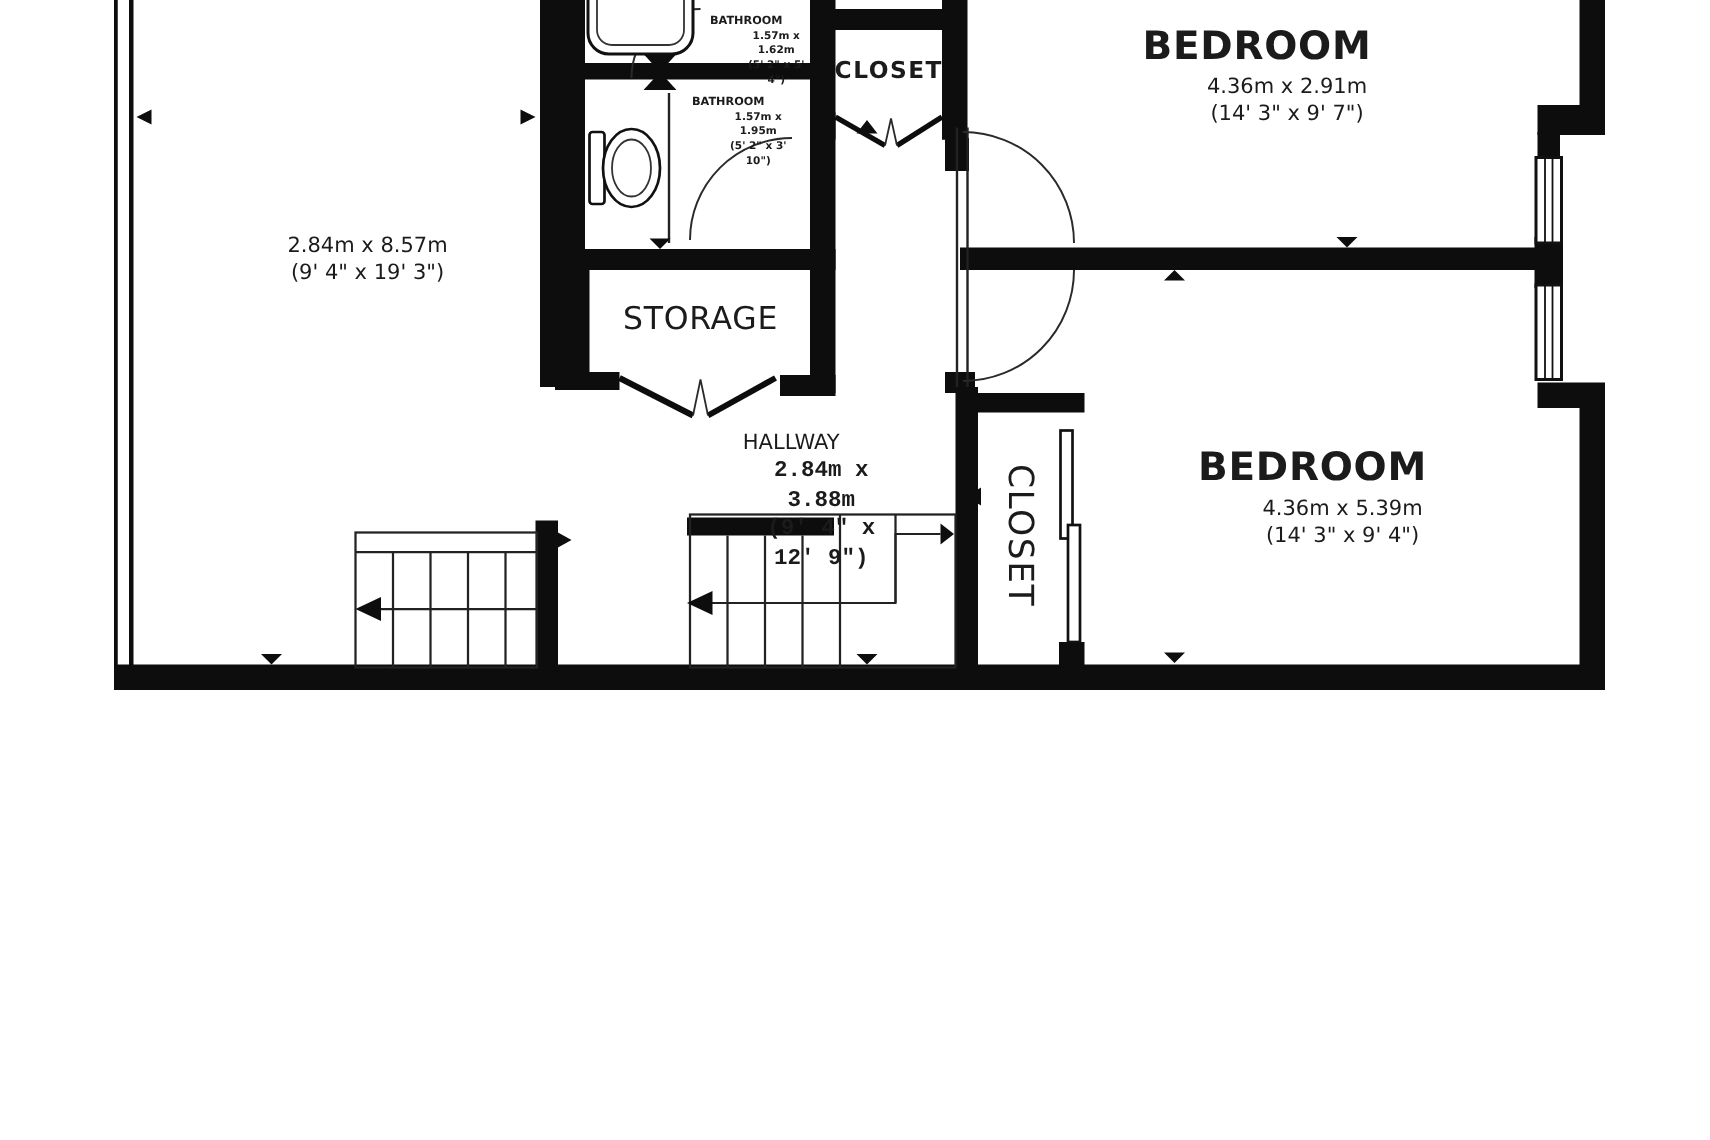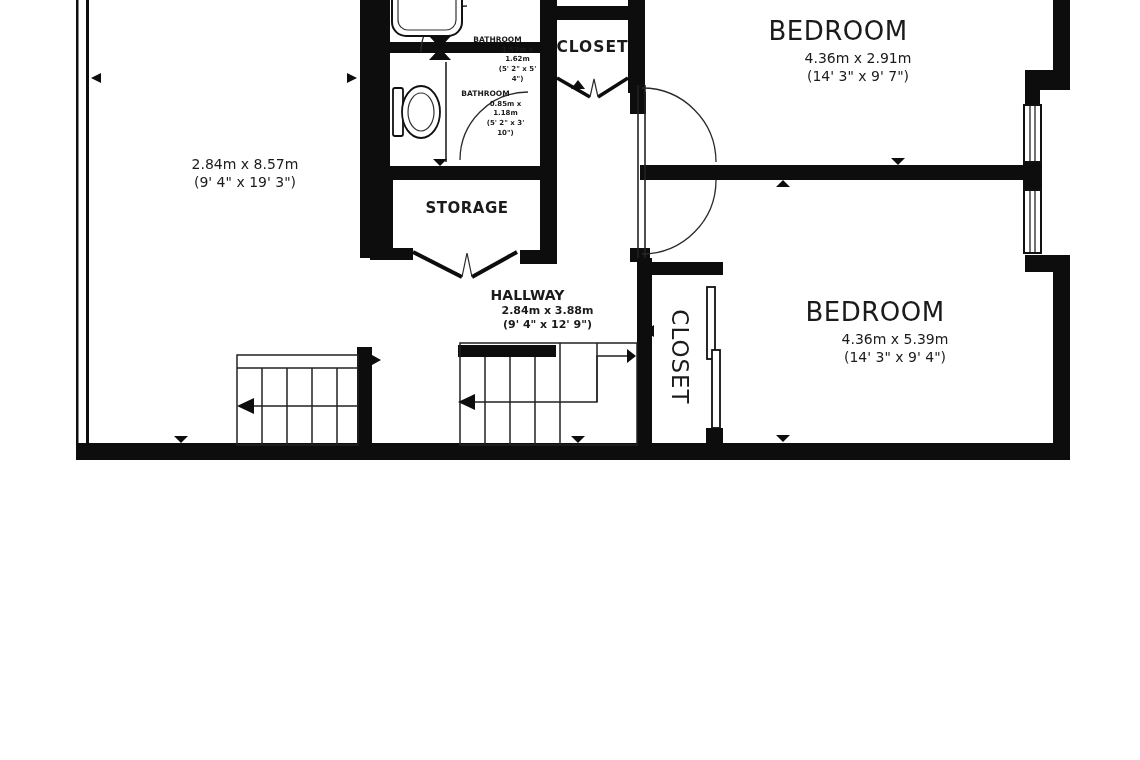--- a/index.html
+++ b/index.html
@@ -3,28 +3,28 @@
 <meta charset="utf-8">
 <style>
   * { margin:0; padding:0; box-sizing:border-box; }
   html,body { width:1140px; height:760px; background:#ffffff; overflow:hidden; }
   .plan { position:absolute; left:0; top:0; width:1140px; height:760px; background:#fff;
           font-family:"DejaVu Sans", sans-serif; }
   svg.geom { position:absolute; left:0; top:0; }
   .lbl { position:absolute; text-align:center; color:#1b1b1b; line-height:1.3; }
   .lbl .nm { display:block; }
   .lbl .dim { display:block;padding-left:40px; }
-  .lbl-lg .nm { font-size:26px; font-weight:400; letter-spacing:.5px;text-align:center; }
+  .lbl-lg .nm { font-size:26px; font-weight:700; letter-spacing:.5px;text-align:center; }
   .lbl-lg .dim { font-size:14px; font-weight:400; }
-  .lbl-hall .nm { font-size:14px; font-weight:700; }
-  .lbl-hall .dim { font-size:11px; font-weight:600; }
-  .lbl-bath { line-height:1.4;margin-top:26px; }
+  .lbl-hall .nm { font-size:14px; font-weight:400; }
+  .lbl-hall .dim { font-size:15px; font-weight:600;font-family:Liberation Mono, monospace; }
+  .lbl-bath { line-height:1.4; }
   .lbl-bath .nm { font-size:7.5px; font-weight:700; }
   .lbl-bath .dim { font-size:7px; font-weight:600; }
-  .lbl-storage .nm { font-size:15px; font-weight:700; letter-spacing:.5px; }
+  .lbl-storage .nm { font-size:21px; font-weight:400; letter-spacing:.5px; }
   .lbl-closet .nm { font-size:15.5px; font-weight:600; letter-spacing:1px; }
   .lbl-closet-v { transform:translate(-50%,-50%) rotate(90deg); transform-origin:center; }
   .lbl-closet-v .nm { font-size:23px; font-weight:400; letter-spacing:1px; white-space:nowrap; }
 </style>
 </head>
 <body>
 
 <div class="plan">
 
   <svg class="geom" width="1140" height="760" viewBox="0 0 1140 760">
@@ -190,17 +190,17 @@
   </div>
 
   <div class="lbl lbl-bath" style="left:455px; top:9px; width:85px;">
     <span class="nm">BATHROOM</span>
     <span class="dim">1.57m x 1.62m</span>
     <span class="dim">(5' 2" x 5' 4")</span>
   </div>
 
   <div class="lbl lbl-bath" style="left:443px; top:63px; width:85px;">
     <span class="nm">BATHROOM</span>
-    <span class="dim">0.85m x 1.18m</span>
+    <span class="dim">1.57m x 1.95m</span>
     <span class="dim">(5' 2" x 3' 10")</span>
   </div>
 
 </div>
 
 </body></html>

